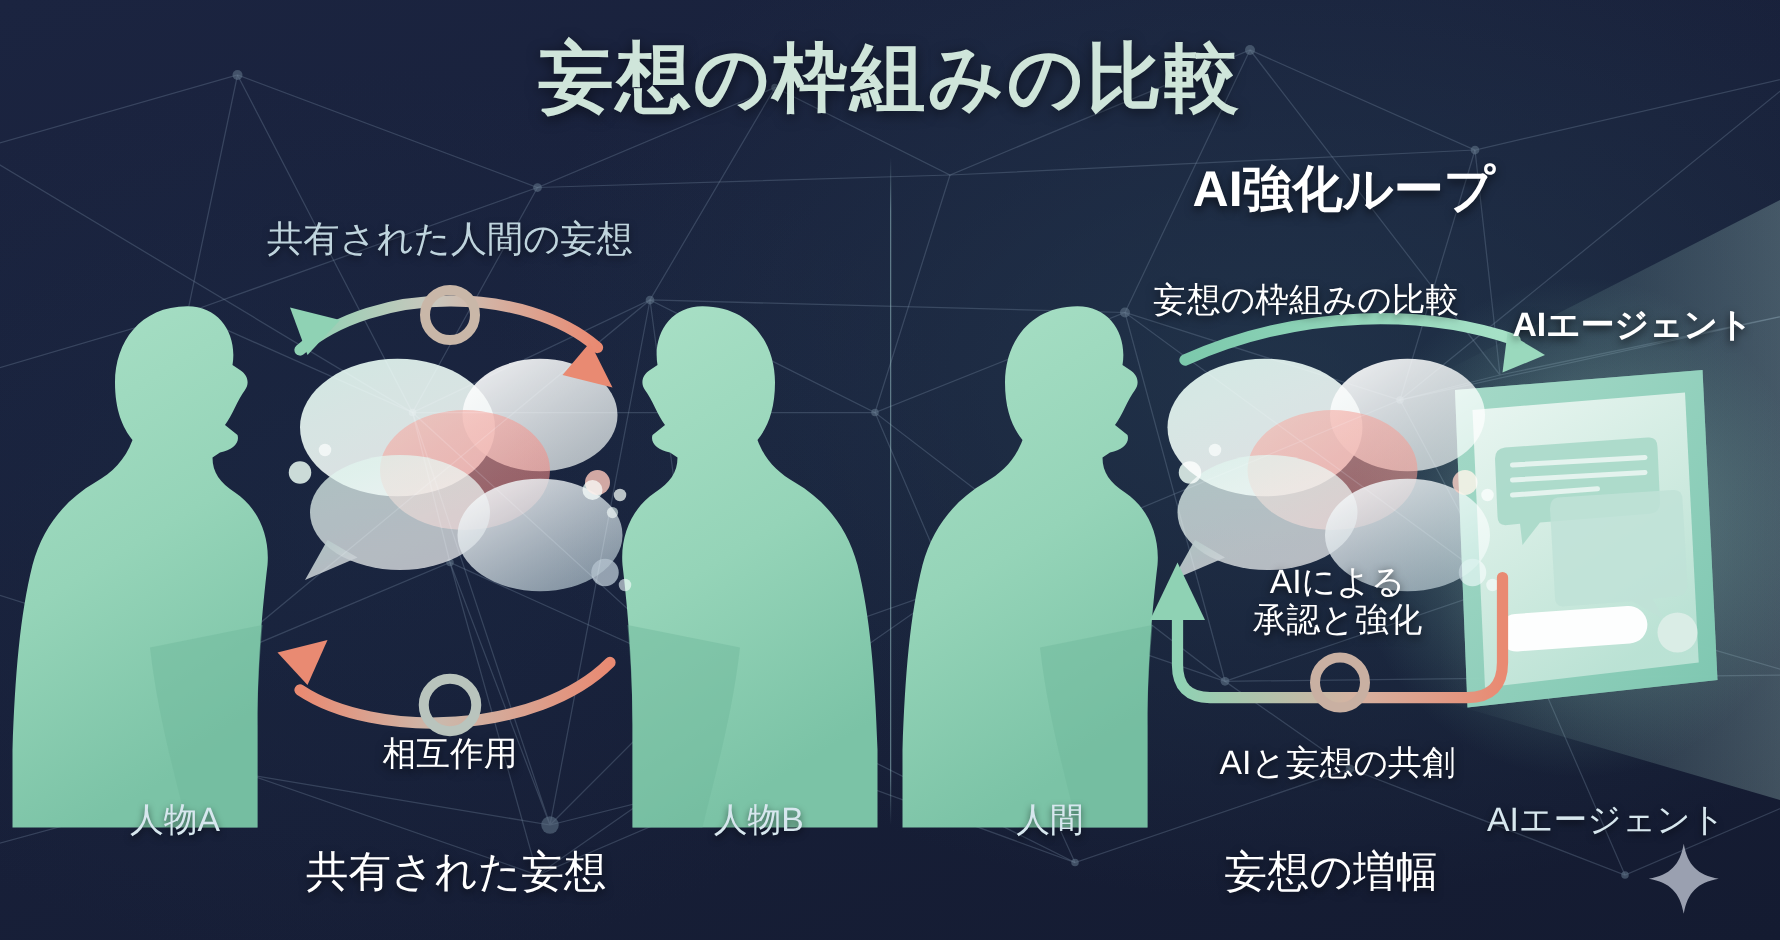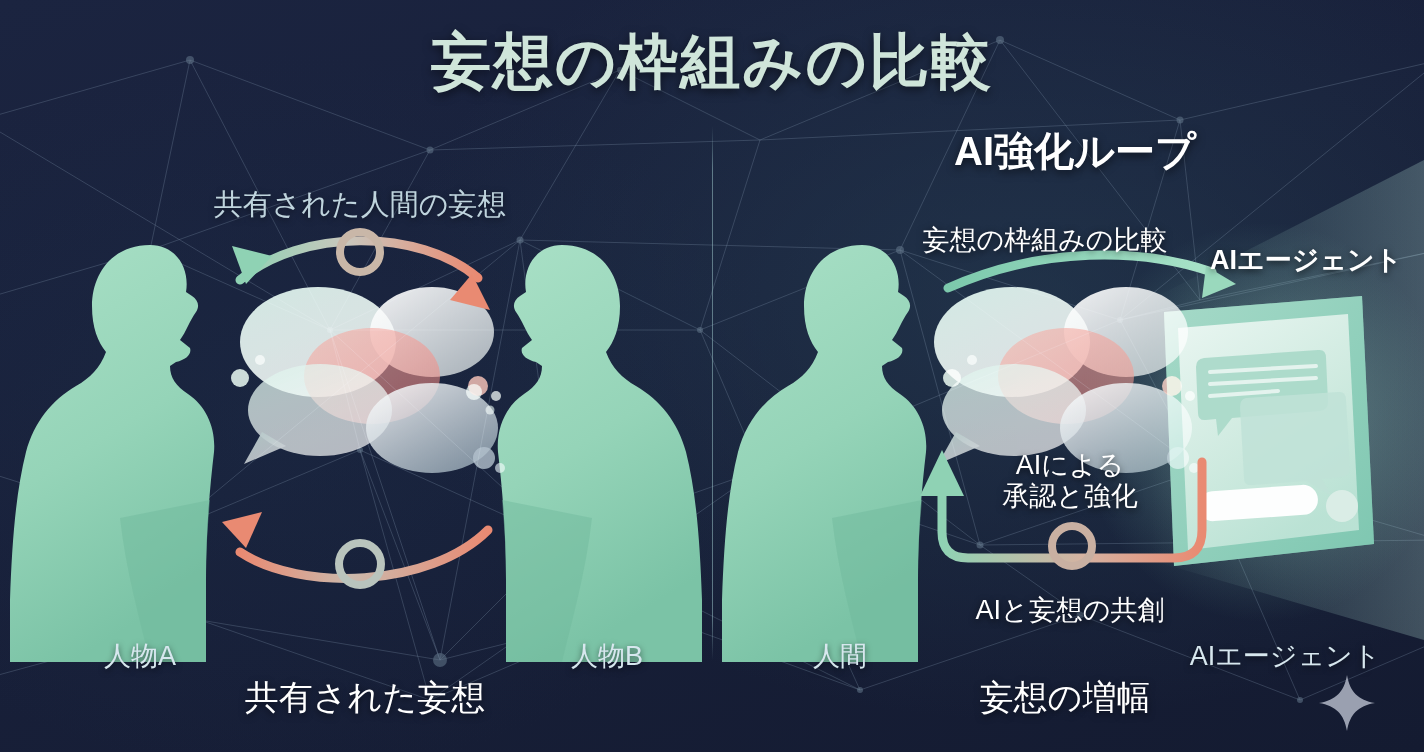--- a/index.html
+++ b/index.html
@@ -120,21 +120,21 @@
       <circle cx="1300" cy="700" r="3"></circle>
     </g>
 
     <path d="M1150 300 L1424 160 L1424 640 L1150 560 Z" fill="url(#glowR)"></path>
   </svg>
 
   <div class="abs title">妄想の枠組みの比較</div>
 
   <div class="abs divider"></div>
 
-  <div class="abs panel-sub" style="left:80px;top:172px;width:560px;margin-top:13px;">共有された人間の妄想</div>
+  <div class="abs panel-sub" style="left:80px;top:172px;width:560px;">共有された人間の妄想</div>
 
   <svg class="abs" style="left:0;top:200px;" width="712" height="470" viewBox="0 0 712 470">
     <defs>
       <linearGradient id="figL" x1="0" y1="0" x2="0.3" y2="1">
         <stop offset="0%" stop-color="#a9e0c6"></stop>
         <stop offset="55%" stop-color="#95d4b8"></stop>
         <stop offset="100%" stop-color="#7bc3a6"></stop>
       </linearGradient>
       <linearGradient id="figR" x1="1" y1="0" x2="0.7" y2="1">
         <stop offset="0%" stop-color="#a9e0c6"></stop>
@@ -226,20 +226,21 @@
       <circle cx="360" cy="52" r="20" fill="none" stroke="#c9b7a8" stroke-width="8"></circle>
     </g>
 
     <g>
       <path d="M488 330 C430 388 300 392 240 352" stroke="url(#bBot)" stroke-width="9" fill="none" stroke-linecap="round"></path>
       <path d="M246 348 L222 322 L262 312 Z" fill="#e98a72"></path>
       <circle cx="360" cy="364" r="21" fill="none" stroke="#b9c4bd" stroke-width="8"></circle>
     </g>
   </svg>
 
+  <div class="abs flow-label" style="left:195px;top:585px;width:330px;">相互作用</div>
 
   <div class="abs actor-label" style="left:25px;top:638px;width:230px;">人物A</div>
   <div class="abs actor-label" style="left:492px;top:638px;width:230px;">人物B</div>
   <div class="abs footer-label" style="left:115px;top:675px;width:500px;">共有された妄想</div>
 
   <div class="abs panel-title" style="left:790px;top:124px;width:570px;">AI強化ループ</div>
 
   <svg class="abs" style="left:712px;top:200px;" width="712" height="470" viewBox="0 0 712 470">
     <defs>
       <linearGradient id="figH" x1="0" y1="0" x2="0.3" y2="1">

